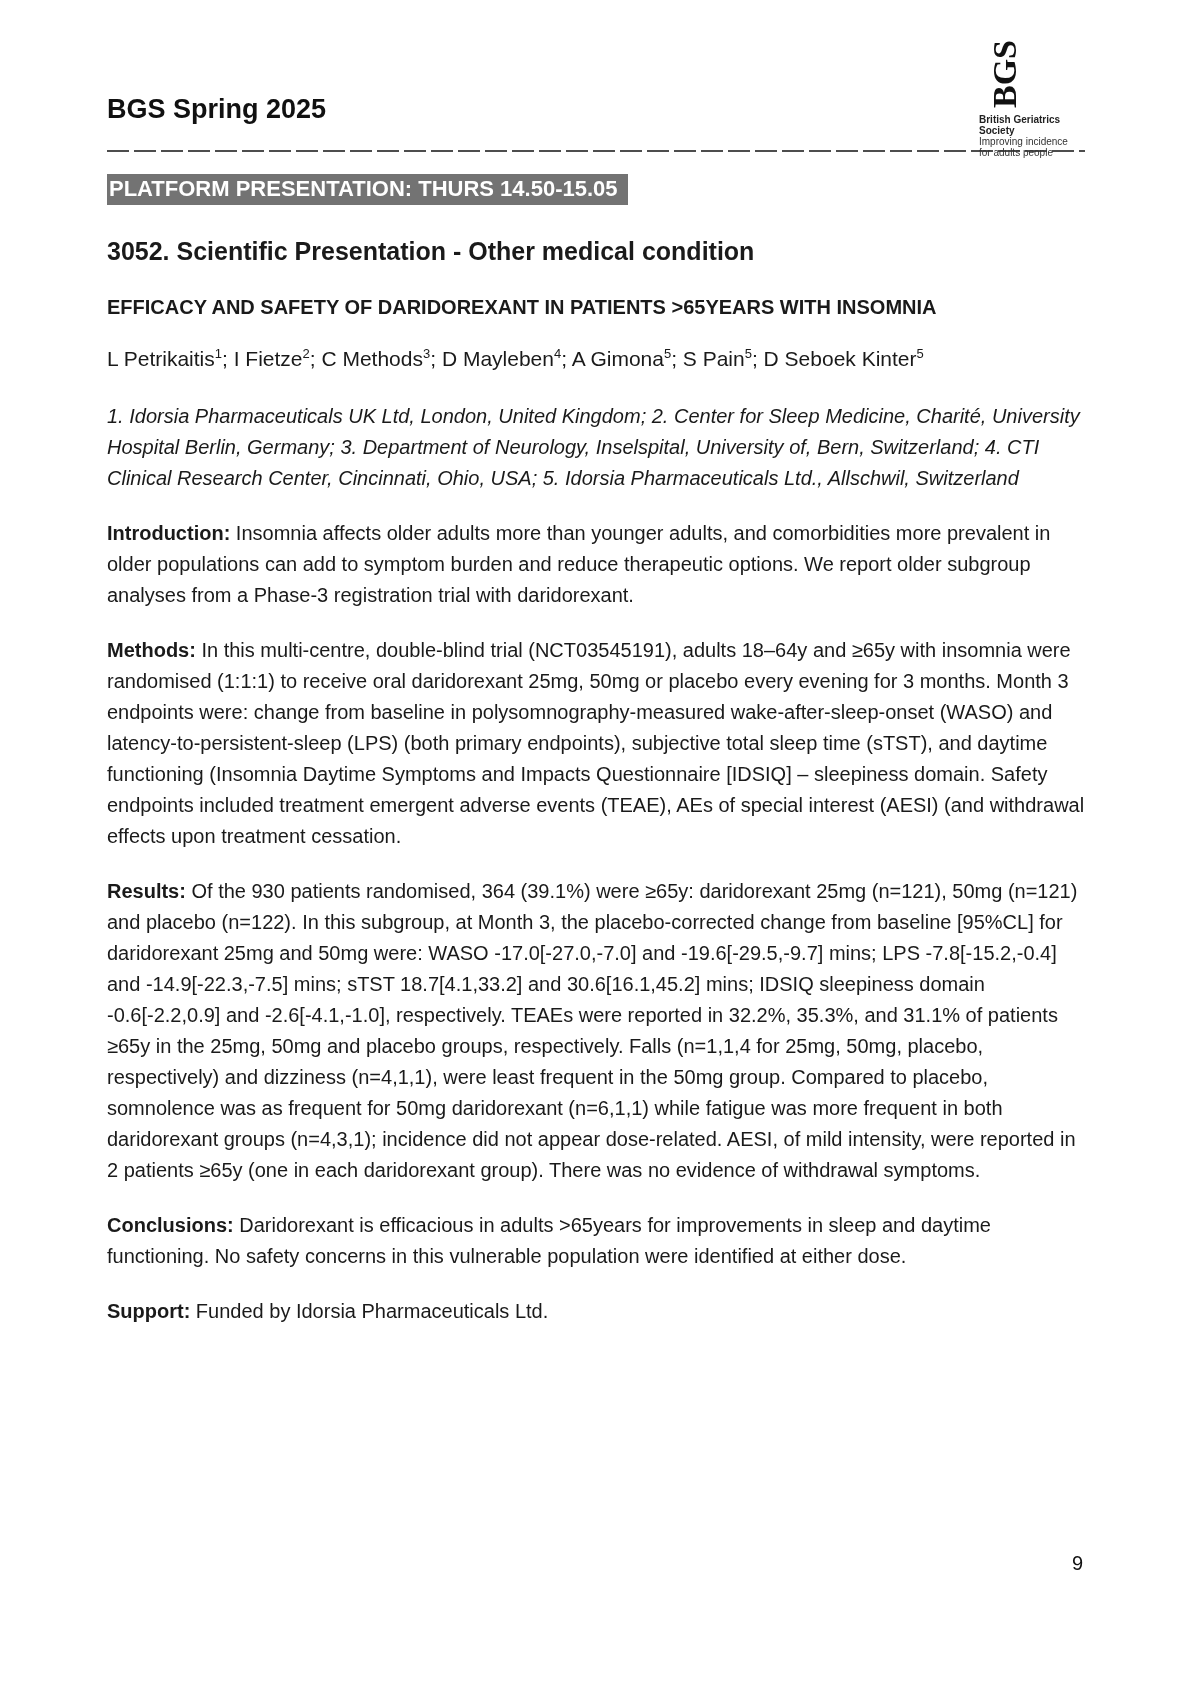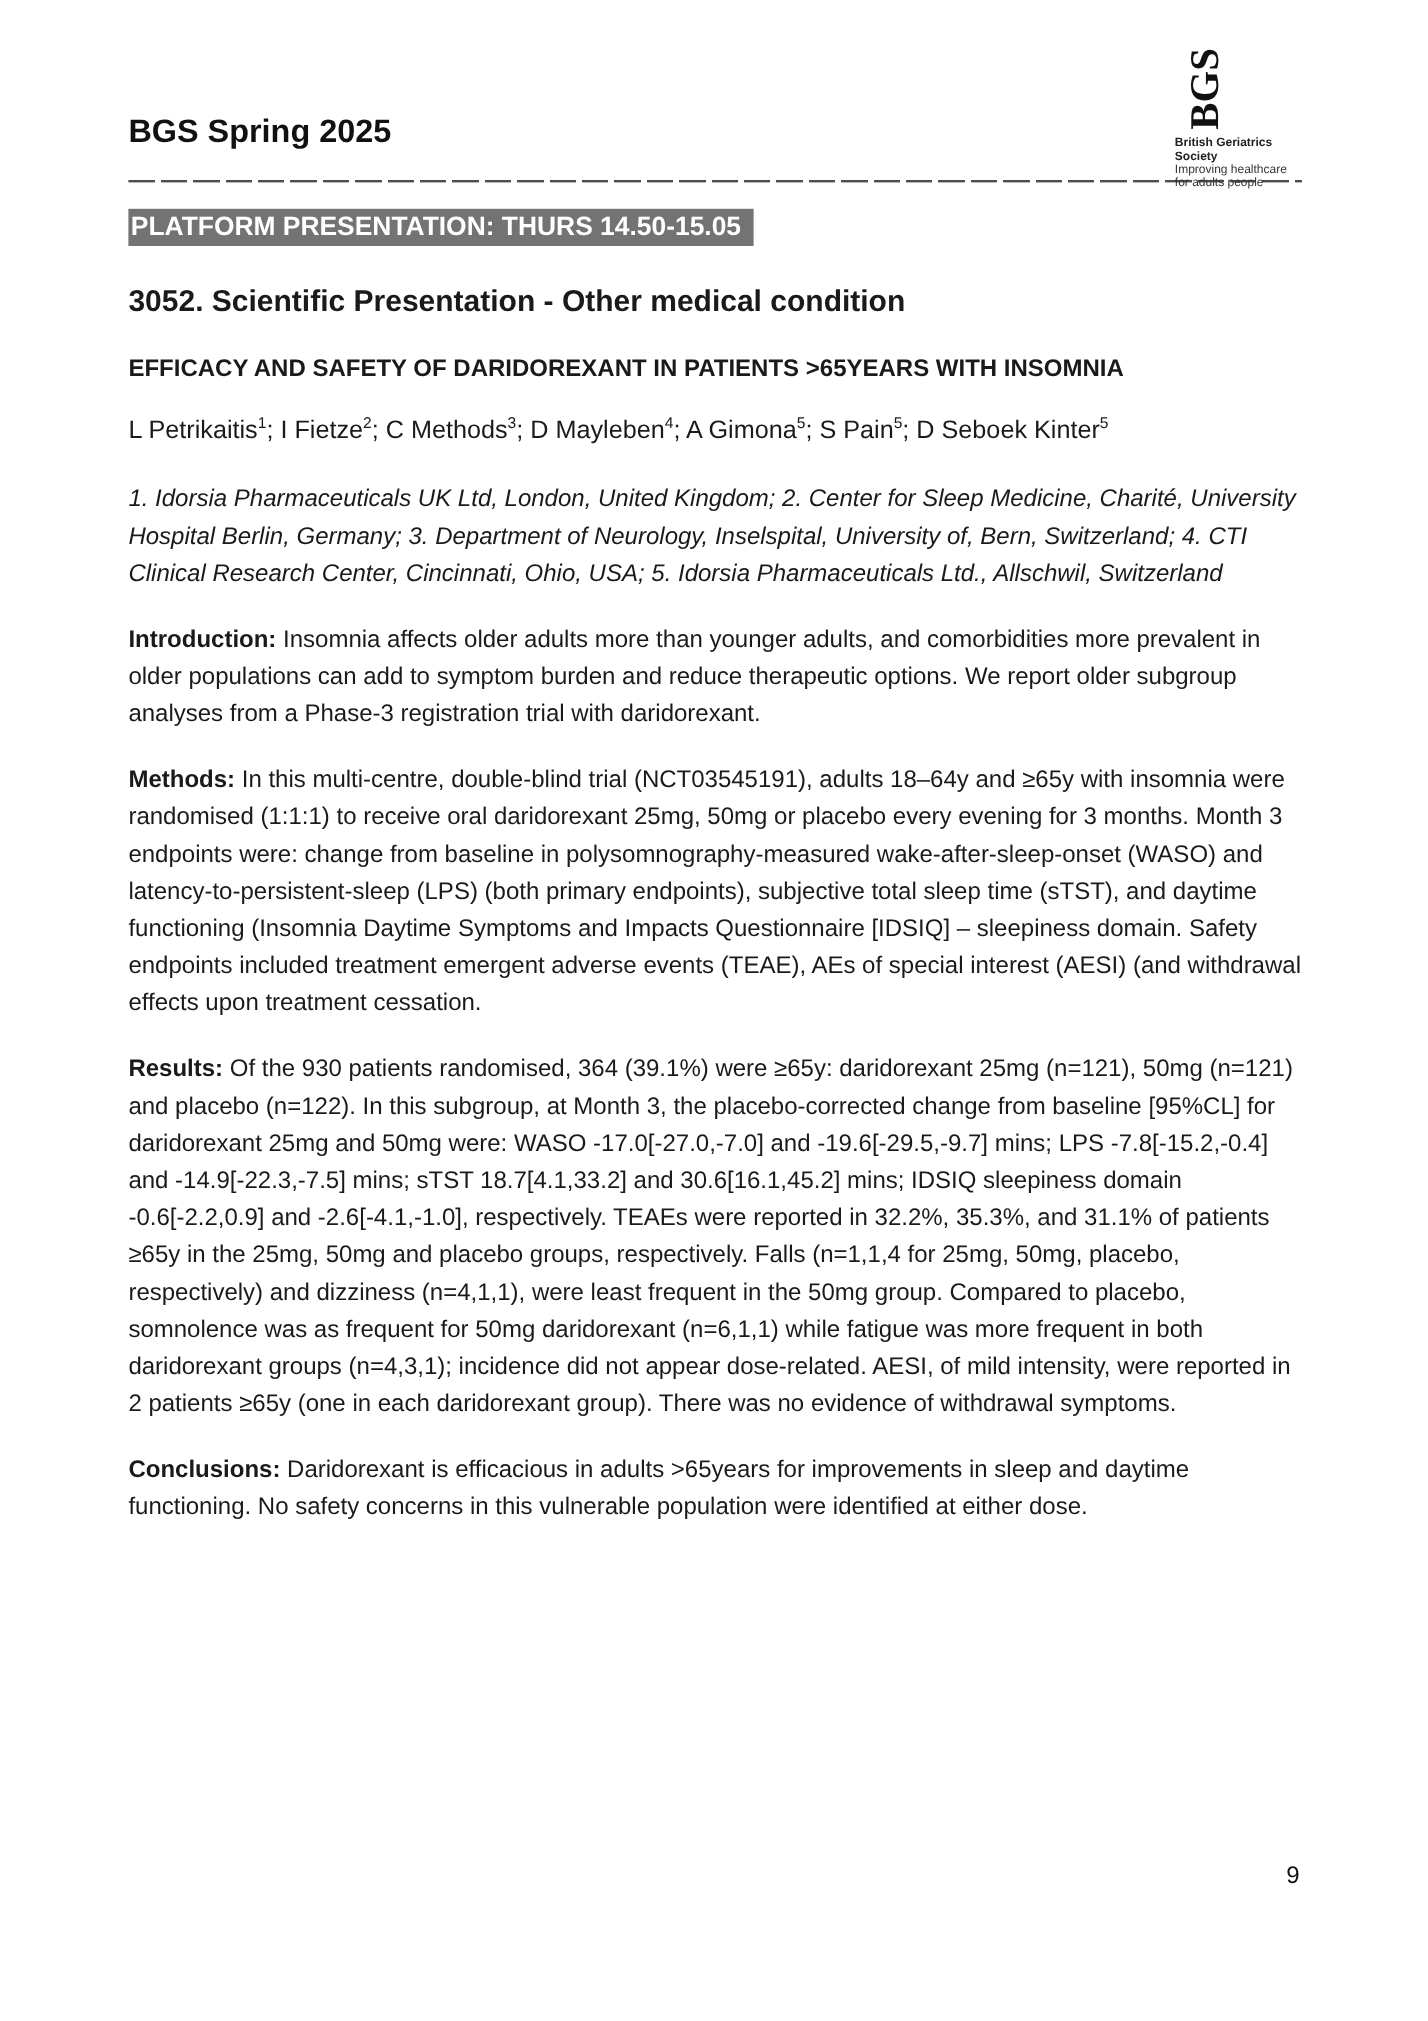--- a/index.html
+++ b/index.html
@@ -64,21 +64,21 @@
 <div class="page">
 
   <div class="header">
     <h1 class="header-title">BGS Spring 2025</h1>
     <div class="logo">
       <div class="logo-acronym-box">
         <span class="logo-acronym">BGS</span>
       </div>
       <div class="logo-text">
         <div class="logo-org">British Geriatrics Society</div>
-        <div>Improving healthcare</div>
+        <div>Improving incidence</div>
         <div>for adults people</div>
       </div>
     </div>
   </div>
 
   <div class="dashed-rule"></div>
 
   <div>
     <span class="banner" style="background: #737373; color: rgb(255, 255, 255); text-align: center;">PLATFORM PRESENTATION: THURS 14.50-15.05</span>
   </div>
@@ -89,17 +89,18 @@
 
   <p class="authors"><span>L Petrikaitis</span><sup>1</sup>; <span>I Fietze</span><sup>2</sup>; <span>C Methods</span><sup>3</sup>; <span>D Mayleben</span><sup>4</sup>; <span>A Gimona</span><sup>5</sup>; <span>S Pain</span><sup>5</sup>; <span>D Seboek Kinter</span><sup>5</sup></p>
 
   <p class="affiliations">1. Idorsia Pharmaceuticals UK Ltd, London, United Kingdom; 2. Center for Sleep Medicine, Charité, University Hospital Berlin, Germany; 3. Department of Neurology, Inselspital, University of, Bern, Switzerland; 4. CTI Clinical Research Center, Cincinnati, Ohio, USA; 5. Idorsia Pharmaceuticals Ltd., Allschwil, Switzerland</p>
 
   <div class="sections">
       <p><span class="sec-label">Introduction:</span><span> Insomnia affects older adults more than younger adults, and comorbidities more prevalent in older populations can add to symptom burden and reduce therapeutic options. We report older subgroup analyses from a Phase-3 registration trial with daridorexant.</span></p>
       <p><span class="sec-label">Methods:</span><span> In this multi-centre, double-blind trial (NCT03545191), adults 18–64y and ≥65y with insomnia were randomised (1:1:1) to receive oral daridorexant 25mg, 50mg or placebo every evening for 3 months. Month 3 endpoints were: change from baseline in polysomnography-measured wake-after-sleep-onset (WASO) and latency-to-persistent-sleep (LPS) (both primary endpoints), subjective total sleep time (sTST), and daytime functioning (Insomnia Daytime Symptoms and Impacts Questionnaire [IDSIQ] – sleepiness domain. Safety endpoints included treatment emergent adverse events (TEAE), AEs of special interest (AESI) (and withdrawal effects upon treatment cessation.</span></p>
       <p><span class="sec-label">Results:</span><span> Of the 930 patients randomised, 364 (39.1%) were ≥65y: daridorexant 25mg (n=121), 50mg (n=121) and placebo (n=122). In this subgroup, at Month 3, the placebo-corrected change from baseline [95%CL] for daridorexant 25mg and 50mg were: WASO -17.0[-27.0,-7.0] and -19.6[-29.5,-9.7] mins; LPS -7.8[-15.2,-0.4] and -14.9[-22.3,-7.5] mins; sTST 18.7[4.1,33.2] and 30.6[16.1,45.2] mins; IDSIQ sleepiness domain -0.6[-2.2,0.9] and -2.6[-4.1,-1.0], respectively. TEAEs were reported in 32.2%, 35.3%, and 31.1% of patients ≥65y in the 25mg, 50mg and placebo groups, respectively. Falls (n=1,1,4 for 25mg, 50mg, placebo, respectively) and dizziness (n=4,1,1), were least frequent in the 50mg group. Compared to placebo, somnolence was as frequent for 50mg daridorexant (n=6,1,1) while fatigue was more frequent in both daridorexant groups (n=4,3,1); incidence did not appear dose-related. AESI, of mild intensity, were reported in 2 patients ≥65y (one in each daridorexant group). There was no evidence of withdrawal symptoms.</span></p>
       <p><span class="sec-label">Conclusions:</span><span> Daridorexant is efficacious in adults &gt;65years for improvements in sleep and daytime functioning. No safety concerns in this vulnerable population were identified at either dose.</span></p>
+      <p><span class="sec-label">Support:</span><span> Funded by Idorsia Pharmaceuticals Ltd.</span></p>
     </div>
 
   <div class="page-number">9</div>
 
 </div>
 
 </body></html>

